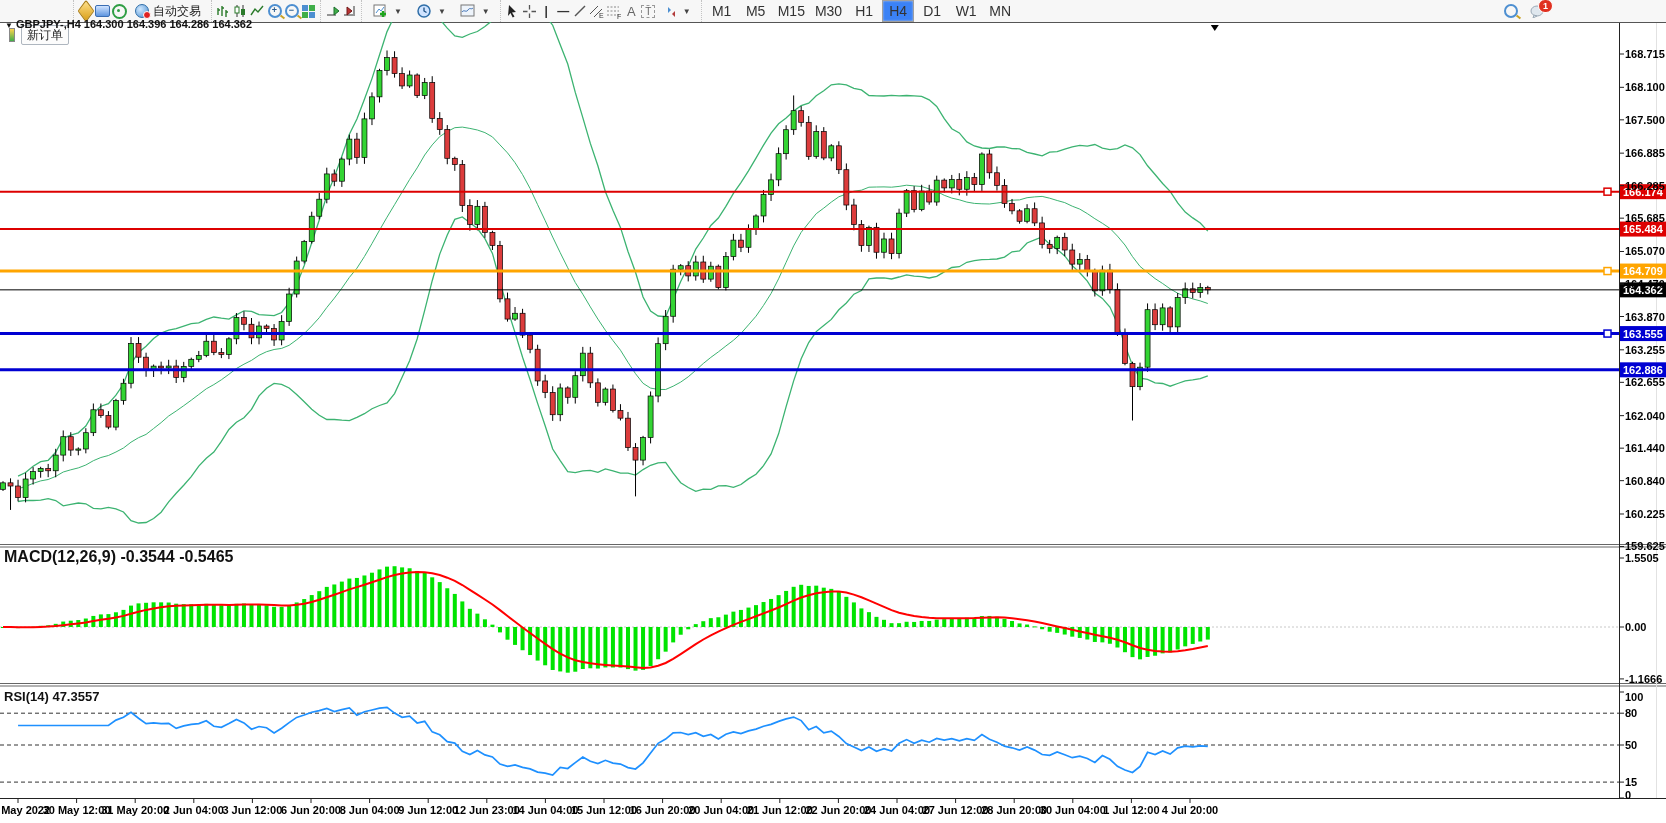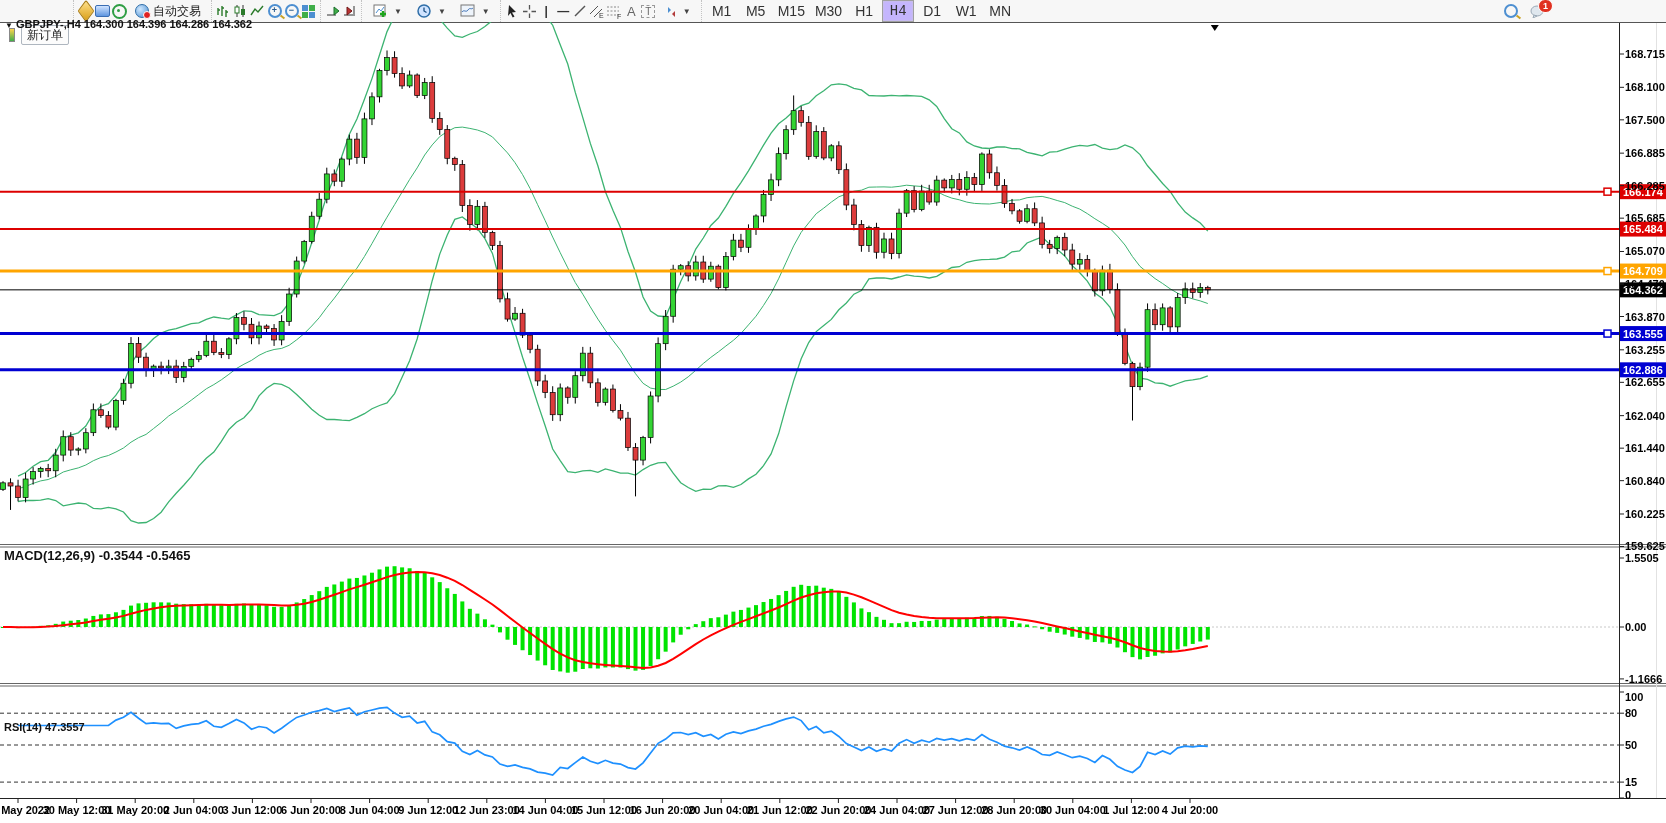--- a/index.html
+++ b/index.html
@@ -8,21 +8,21 @@
   #toolbar{position:absolute;left:0;top:0;width:1666px;height:22px;background:#f7f7f7;
     border-bottom:1px solid #9a9a9a;display:flex;align-items:center;font-size:12px;color:#222;}
   .tbgroup{display:flex;align-items:center;height:22px;padding:0 3px;border-left:1px dotted #c3c3c3;}
   .tbgroup:first-child{border-left:none;margin-top:48px;}
   .tbtn{display:flex;align-items:center;gap:4px;height:18px;padding:0 5px;margin:0 1px;border:1px solid transparent;
     border-radius:2px;cursor:default;white-space:nowrap;}
   .tbtn.framed{border:1px solid #aeb6bf;background:#fcfcfc;}
   .ticon{width:17px;height:17px;display:flex;align-items:center;justify-content:center;position:relative;flex:0 0 auto;}
   .caret{font-size:8px;color:#444;margin-left:1px;}
   .tf{min-width:24px;text-align:center;font-size:14px;color:#333;padding:2px 3px;margin:0 1px;border:1px solid transparent;}
-  .tf.active{border:1px solid #a0a0a0;background:#c4b5fd;box-shadow:inset 0 0 2px #ccc;font-family:Liberation Mono, monospace;}
+  .tf.active{border:1px solid #a0a0a0;background:#3b82f6;box-shadow:inset 0 0 2px #ccc;}
   #tb-right{margin-left:auto;display:flex;align-items:center;padding-right:120px;gap:10px;}
   .badge{position:absolute;top:-4px;right:-7px;background:#e03020;color:#fff;border-radius:8px;
     font-size:9px;font-weight:700;padding:1px 4px;border:1px solid #fff;}
   
   .i-diamond{width:12px;height:12px;background:linear-gradient(135deg,#ffe08a,#d99e16);transform:rotate(45deg) skew(8deg,8deg);border:1px solid #a97b10;border-radius:2px;}
   .i-monitor{width:13px;height:10px;background:linear-gradient(#cfe3ff,#5f96e0);border:1px solid #3a6db3;border-radius:2px;}
   .i-signal{width:11px;height:11px;border:2px solid #2f9e44;border-radius:50%;position:relative;}
   .i-signal:after{content:"";position:absolute;left:3px;top:3px;width:3px;height:3px;background:#2f9e44;border-radius:50%;}
   .i-globe{width:12px;height:12px;border-radius:50%;background:radial-gradient(circle at 35% 35%,#cfe8ff,#4d8fd1);border:1px solid #2f6ea8;position:relative;}
   .i-globe:after{content:"";position:absolute;right:-3px;bottom:-2px;width:6px;height:6px;background:#e02020;border-radius:50%;border:1px solid #fff;}
@@ -826,15 +826,15 @@
       <line x1="1131.4" y1="798" x2="1131.4" y2="803" stroke="#222"></line>
       <text x="1131.4" y="814" font-size="11" font-family="&quot;Liberation Sans&quot;,sans-serif" font-weight="700" fill="#000000" text-anchor="middle">1 Jul 12:00</text>
       <line x1="1190" y1="798" x2="1190" y2="803" stroke="#222"></line>
       <text x="1190" y="814" font-size="11" font-family="&quot;Liberation Sans&quot;,sans-serif" font-weight="700" fill="#000000" text-anchor="middle">4 Jul 20:00</text>
     </svg>
 
   <div style="position:absolute;left:5px;top:18px;font-size:11px;font-weight:700;color:#111;">
     <span style="font-size:8px;">▼</span>
     <span>GBPJPY-,H4  164.300 164.396 164.286 164.362</span>
   </div>
-  <div style="position:absolute;left:4px;top:548px;font-size:13px;font-weight:700;color:#111;">MACD(12,26,9) -0.3544 -0.5465</div>
-  <div style="position:absolute;left:4px;top:689px;font-size:11px;font-weight:700;color:#111;margin-top:32px;">RSI(14) 47.3557</div>
+  <div style="position:absolute;left:4px;top:548px;font-size:16px;font-weight:700;color:#111;">MACD(12,26,9) -0.3544 -0.5465</div>
+  <div style="position:absolute;left:4px;top:689px;font-size:13px;font-weight:700;color:#111;">RSI(14) 47.3557</div>
 </div>
 
 </body></html>

